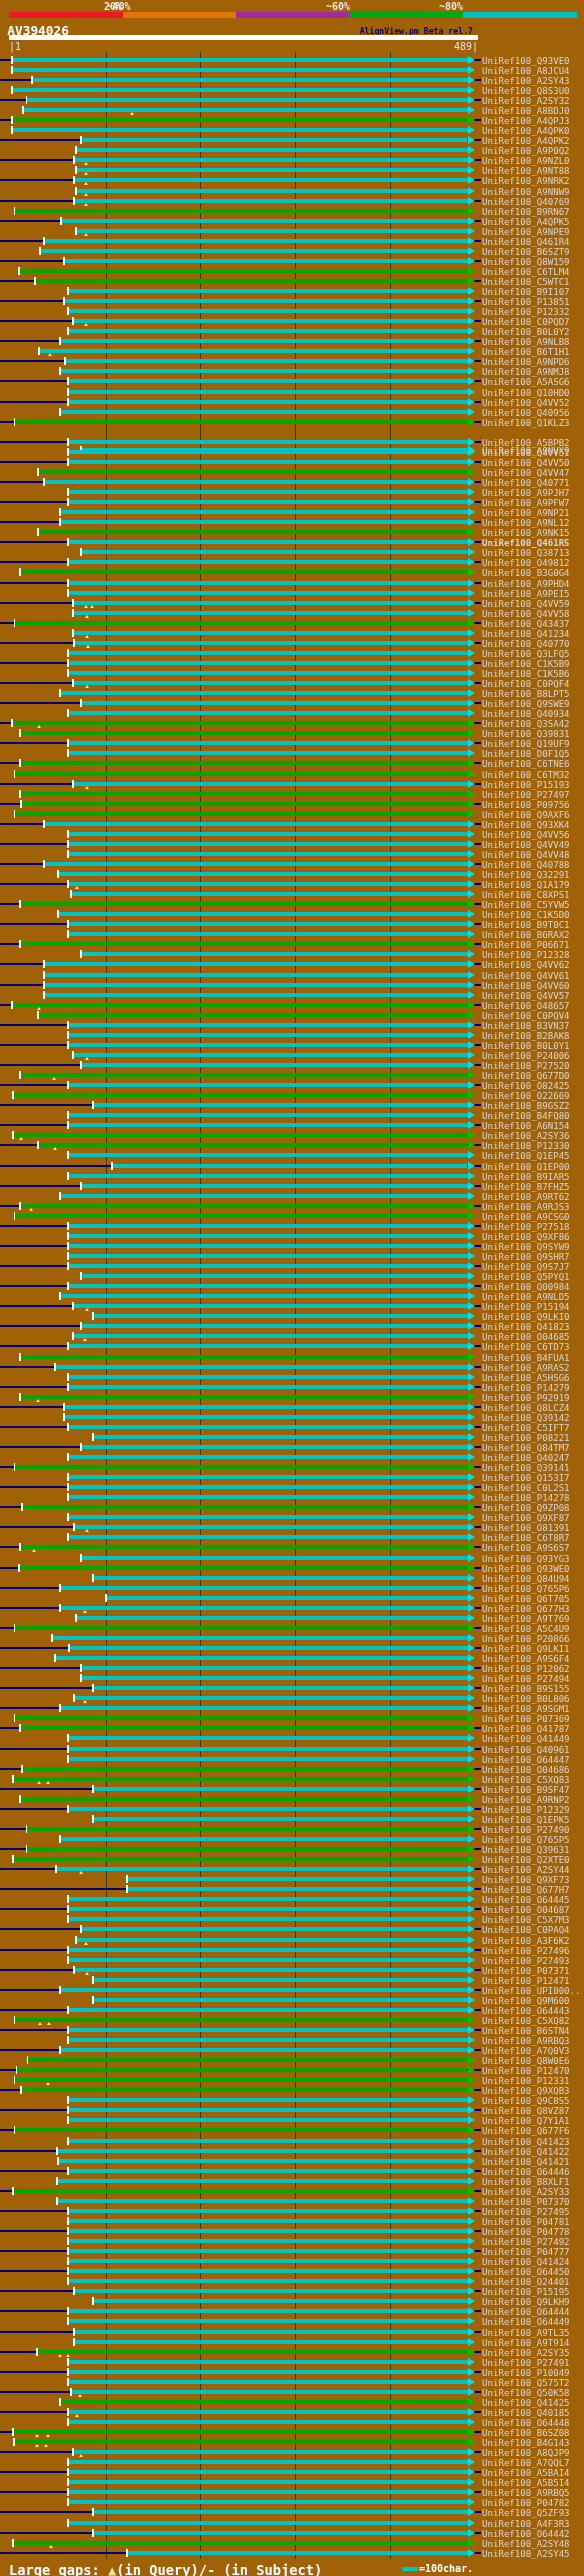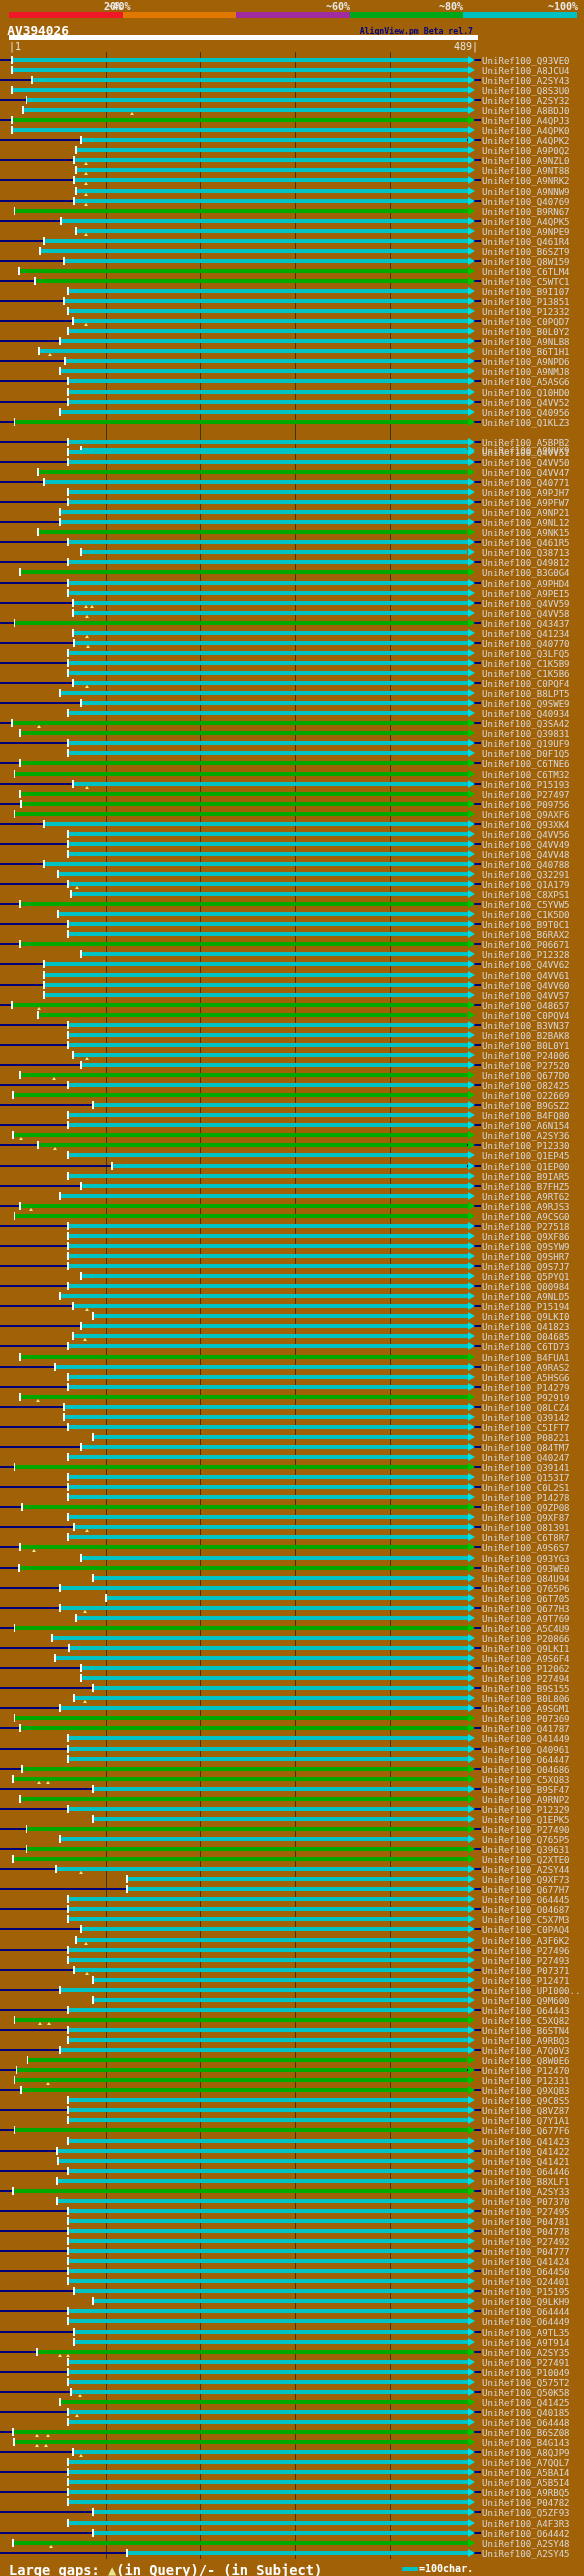--- a/index.html
+++ b/index.html
@@ -33,21 +33,20 @@
 </style>
 </head>
 <body>
 
 <div id="screen">
 
   <div class="scale-label" style="width: 122px;">20%</div>
   <div class="scale-label" style="width: 237px; text-align: center;">~40%</div>
   <div class="scale-label" style="width: 350px;">~60%</div>
   <div class="scale-label" style="width: 463px;">~80%</div>
-  <div class="scale-label" style="width: 578px;">~100%</div>
 
   <div id="colorbar">
       <div class="seg" style="background: rgb(240, 24, 40);"></div>
       <div class="seg" style="background: rgb(224, 120, 0);"></div>
       <div class="seg" style="background: rgb(160, 44, 160);"></div>
       <div class="seg" style="background: rgb(0, 168, 24);"></div>
       <div class="seg" style="background: rgb(0, 192, 192);"></div>
     </div>
 
   <div id="query-name">AV394026</div>
@@ -377,21 +376,21 @@
         <div class="tick" style="left: 59px;"></div>
         <div class="arrow" style="border-left-color: rgb(0, 224, 224);"></div>
         <div class="rlabel">UniRef100_A9NL12</div>
       </div>
       <div class="row" style="top: 527px;">
         <div class="bar" style="left: 37px; width: 430px; background: rgb(0, 168, 0);"></div>
         <div class="tick" style="left: 37px;"></div>
         <div class="arrow" style="border-left-color: rgb(0, 192, 0);"></div>
         <div class="rlabel">UniRef100_A9NK15</div>
       </div>
-      <div class="row" style="top: 537px;">
+      <div class="row" style="top: 537px; font-weight: bold;">
         <div class="guide"></div>
         <div class="bar" style="left: 68px; width: 400px; background: rgb(0, 196, 196);"></div>
         <div class="tick" style="left: 67px;"></div>
         <div class="arrow" style="border-left-color: rgb(0, 224, 224);"></div>
         <div class="rlabel">UniRef100_Q461R5</div>
       </div>
       <div class="row" style="top: 547px;">
         <div class="bar" style="left: 80px; width: 387px; background: rgb(0, 196, 196);"></div>
         <div class="tick" style="left: 80px;"></div>
         <div class="arrow" style="border-left-color: rgb(0, 224, 224);"></div>

